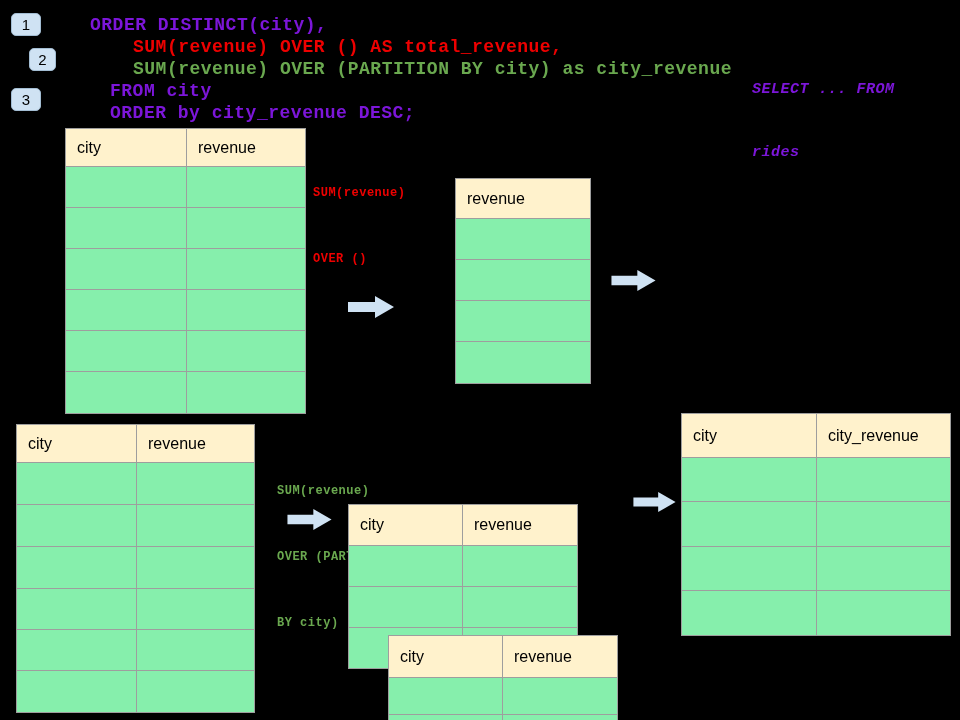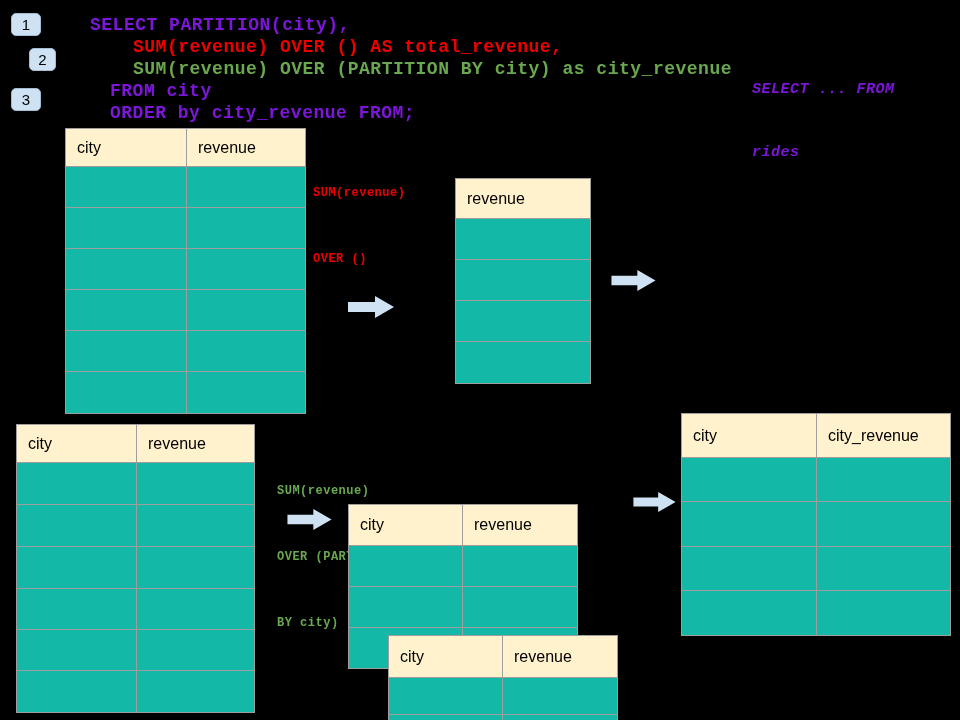--- a/index.html
+++ b/index.html
@@ -15,21 +15,21 @@
 
   .codeline {
     position:absolute; font-family:"Liberation Mono","DejaVu Sans Mono",monospace;
     font-weight:bold; white-space:pre;
   }
   .sz18 { font-size:18px; letter-spacing:0.5px; line-height:22px; }
   .sz17 { font-size:12px; letter-spacing:0.5px; line-height:22px; }
   .sz15 { font-size:15px; letter-spacing:0.5px; line-height:21px;font-style:italic; }
   .codeblock div { white-space:pre; }
 
-  .tbl { position:absolute; border:1px solid var(--tb,#9e9e9e); background:#14b8a6; }
+  .tbl { position:absolute; border:1px solid var(--tb,#9e9e9e); background:#86efac; }
   .thead { display:flex; background:var(--hbg,#fff2cc); border-bottom:1px solid var(--tb,#9e9e9e); }
   .th {
     display:flex; align-items:center; padding-left:11px;
     font-size:16px; color:#000; border-right:1px solid var(--tb,#9e9e9e);
     flex:0 0 auto; height:100%;
   }
   .trow { display:flex; border-bottom:1px solid var(--tb,#9e9e9e); }
   .trow:last-child { border-bottom:none; }
   .td { border-right:1px solid var(--tb,#9e9e9e); flex:0 0 auto; height:100%; }
   .th:last-child, .td:last-child { border-right:none; }
@@ -39,25 +39,25 @@
 </style>
 </head>
 <body>
 
 <div id="canvas" style="background-color: rgb(0, 0, 0);">
 
   <div class="badge" style="left: 11px; top: 13px; width: 30px; height: 23px; background-color: rgb(207, 226, 243);">1</div>
   <div class="badge" style="left: 29px; top: 48px; width: 27px; height: 23px; background-color: rgb(207, 226, 243);">2</div>
   <div class="badge" style="left: 11px; top: 88px; width: 30px; height: 23px; background-color: rgb(207, 226, 243);">3</div>
 
-  <div class="codeline sz18" style="left: 90px; top: 14px; color: rgb(124, 22, 217);">SELECT PARTITION(city),</div>
+  <div class="codeline sz18" style="left: 90px; top: 14px; color: rgb(124, 22, 217);">ORDER DISTINCT(city),</div>
   <div class="codeline sz18" style="left: 133px; top: 36px; color: rgb(238, 0, 0);">SUM(revenue) OVER () AS total_revenue,</div>
   <div class="codeline sz18" style="left: 133px; top: 58px; color: rgb(106, 168, 79);">SUM(revenue) OVER (PARTITION BY city) as city_revenue</div>
   <div class="codeline sz18" style="left: 110px; top: 80px; color: rgb(124, 22, 217);">FROM city</div>
-  <div class="codeline sz18" style="left: 110px; top: 102px; color: rgb(124, 22, 217);">ORDER by city_revenue FROM;</div>
+  <div class="codeline sz18" style="left: 110px; top: 102px; color: rgb(124, 22, 217);">ORDER by city_revenue DESC;</div>
 
   <div class="codeline sz15 codeblock" style="left: 752px; top: 37px; color: rgb(124, 22, 217);">
     <div>SELECT ... FROM</div>
     <div>rides</div>
   </div>
 
   <div class="codeline sz17 codeblock" style="left: 313px; top: 138px; color: rgb(238, 0, 0);">
     <div>SUM(revenue)</div>
     <div>OVER ()</div>
   </div>

